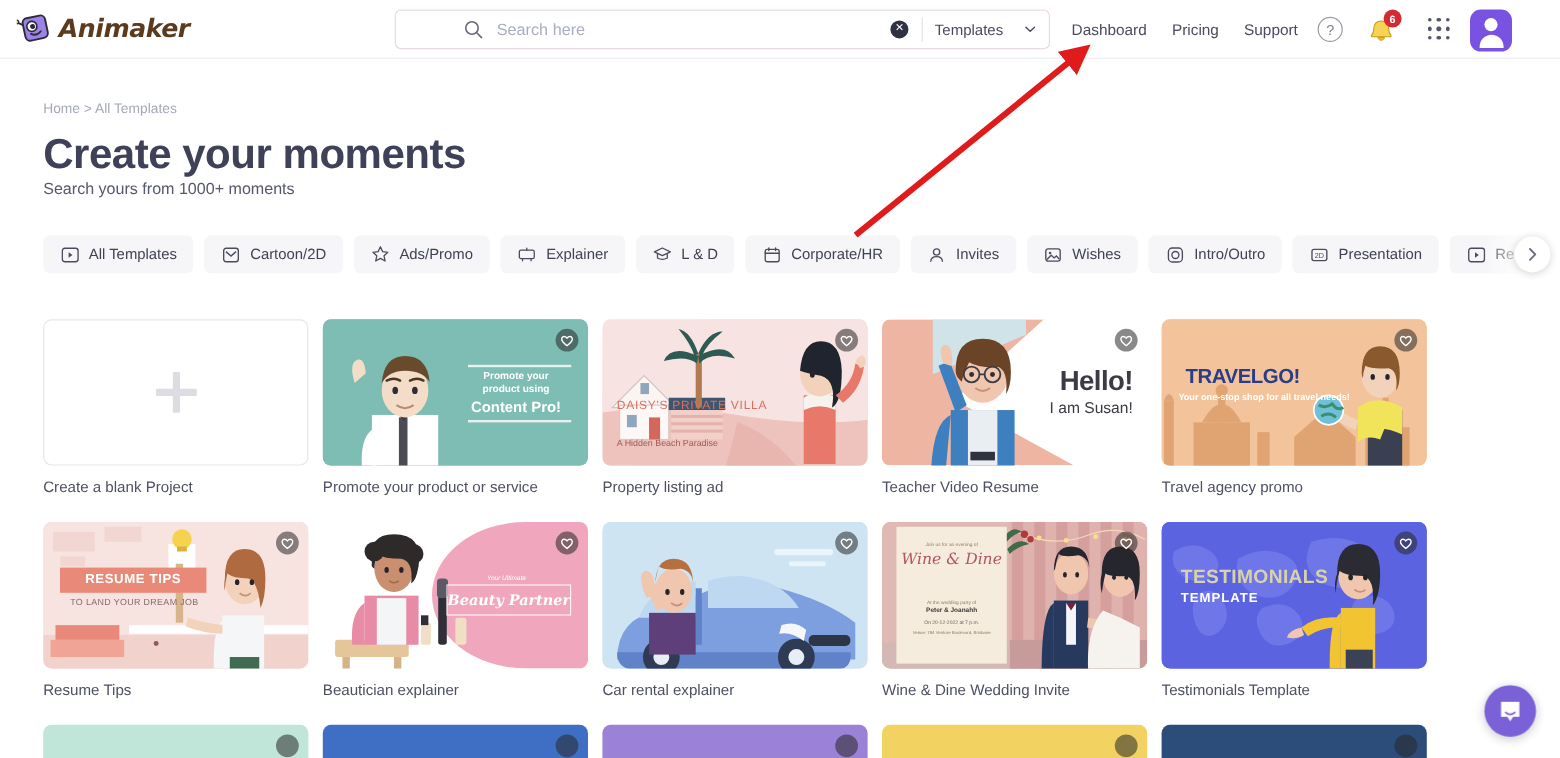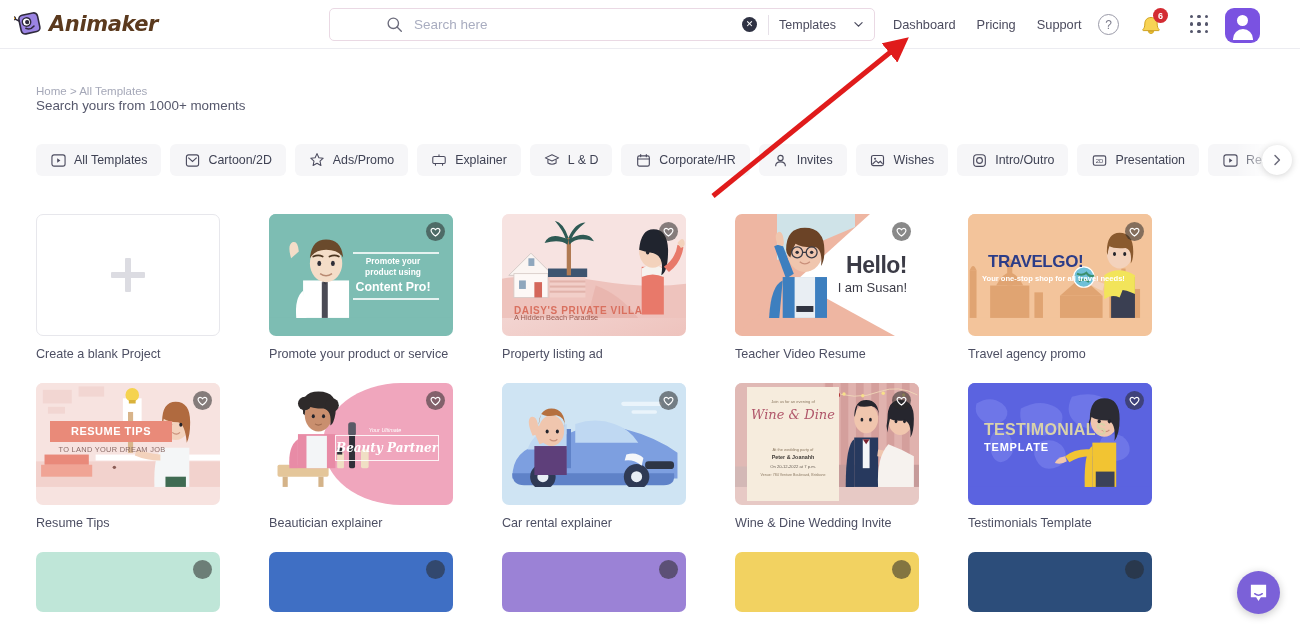--- a/index.html
+++ b/index.html
@@ -206,21 +206,21 @@
     display: grid;
     grid-template-columns: repeat(5, 216px);
     column-gap: 17px;
     row-gap: 22px;
     margin-left: 36px;
     margin-right: 0;
     padding-left: 0;
   }
   .card { width: 216px; cursor: pointer; }
   .thumb {
-    width: 184px; height: 122px;
+    width: 221px; height: 122px;
     border-radius: 7px;
     position: relative;
     overflow: hidden;
     background: #fff;
   }
   .thumb.blank {
     border: 1px solid #e7e7ec;
     display: flex; align-items:center; justify-content:center;
   }
   .plus {
@@ -252,21 +252,21 @@
   .art { position:absolute; inset:0; }
 
   
   .c2 { background:#7dbdb3; }
   .c2-line { position:absolute; right:14px; height:1.5px; background:rgba(255,255,255,.8); width:86px; }
   .c2-t1 { position:absolute; right:14px; top:42px; width:92px; text-align:center; color:#fff; font-size:8.4px; font-weight:bold; line-height:11px;}
   .c2-t2 { position:absolute; right:14px; top:66px; width:92px; text-align:center; color:#fff; font-size:12.4px; font-weight:bold;}
 
   
   .c3 { background:linear-gradient(160deg,#fbeae9 0%,#f3d6d3 50%,#eec3bd 100%); }
-  .c3-t1 { position:absolute; left:12px; bottom:20px; color:#d9705f; font-size:10px; font-weight:bold; letter-spacing:.6px;}
+  .c3-t1 { position:absolute; left:12px; bottom:44px; color:#d9705f; font-size:10px; font-weight:normal; letter-spacing:.6px;}
   .c3-t2 { position:absolute; left:12px; bottom:14px; color:#9e5b50; font-size:7.4px; }
 
   
   .c4 { background:#fff; }
   .c4 .peach { position:absolute; left:0; top:0; width:135px; height:122px; background:#eeb6a2; clip-path: polygon(0 0, 100% 0, 0 100%); }
   .c4 .peachlow { position:absolute; left:0; top:0; width:160px; height:122px; background:#eeb6a2; clip-path: polygon(0 28%, 100% 100%, 0 100%); }
   .c4 .sky { position:absolute; left:42px; top:0; width:78px; height:46px; background:#cfe3e8; clip-path: polygon(0 0, 100% 0, 100% 28%, 0 100%); }
   .c4-h { position:absolute; right:12px; top:38px; font-size:23px; font-weight:bold; color:#3b3b46; letter-spacing:-.5px;}
   .c4-s { position:absolute; right:12px; top:66px; font-size:13px; color:#3b3b46;}
 
@@ -408,20 +408,21 @@
 </div>
 
 <div class="content">
 
   <div class="breadcrumb">
     <span>Home</span>
     <span>&gt;</span>
     <span>All Templates</span>
   </div>
 
+  <div class="page-title">Create your moments</div>
   <div class="page-sub">Search yours from 1000+ moments</div>
 
   <div class="chips-outer">
     <div class="chips">
 
       <div class="chip">
         <span class="chip-icon">
           <svg width="15" height="15" viewBox="0 0 16 16">
               <rect x="1" y="2" width="14" height="12" rx="2.2" fill="none" stroke="#4b4b5e" stroke-width="1.2"></rect>
               <path d="M6.6 5.6 L10 8 L6.6 10.4Z" fill="#4b4b5e"></path>

